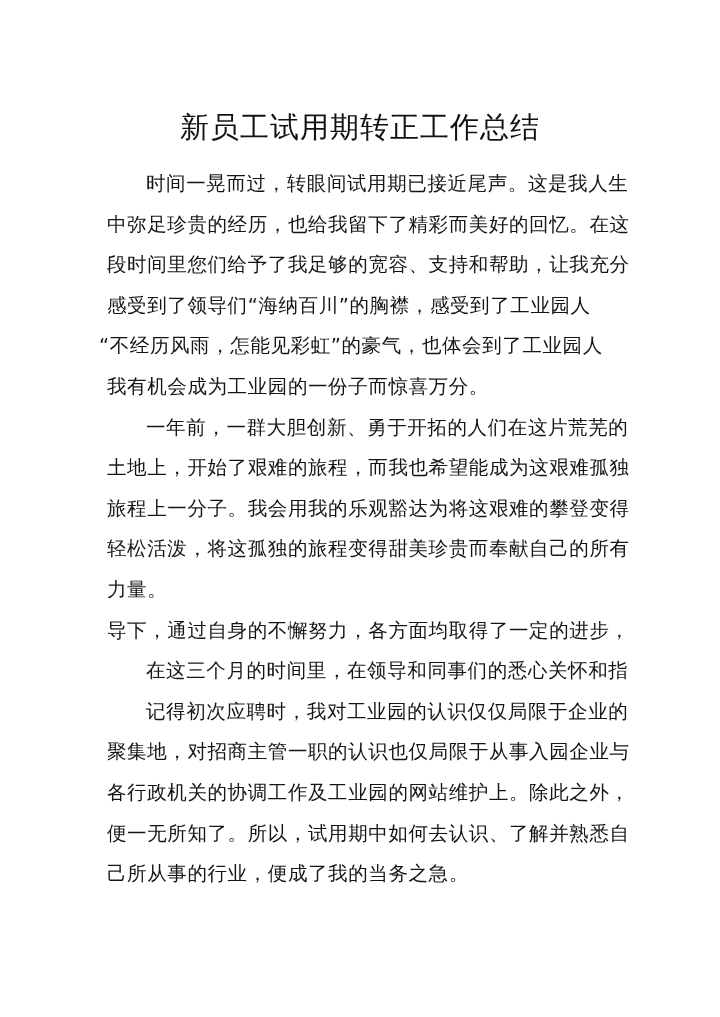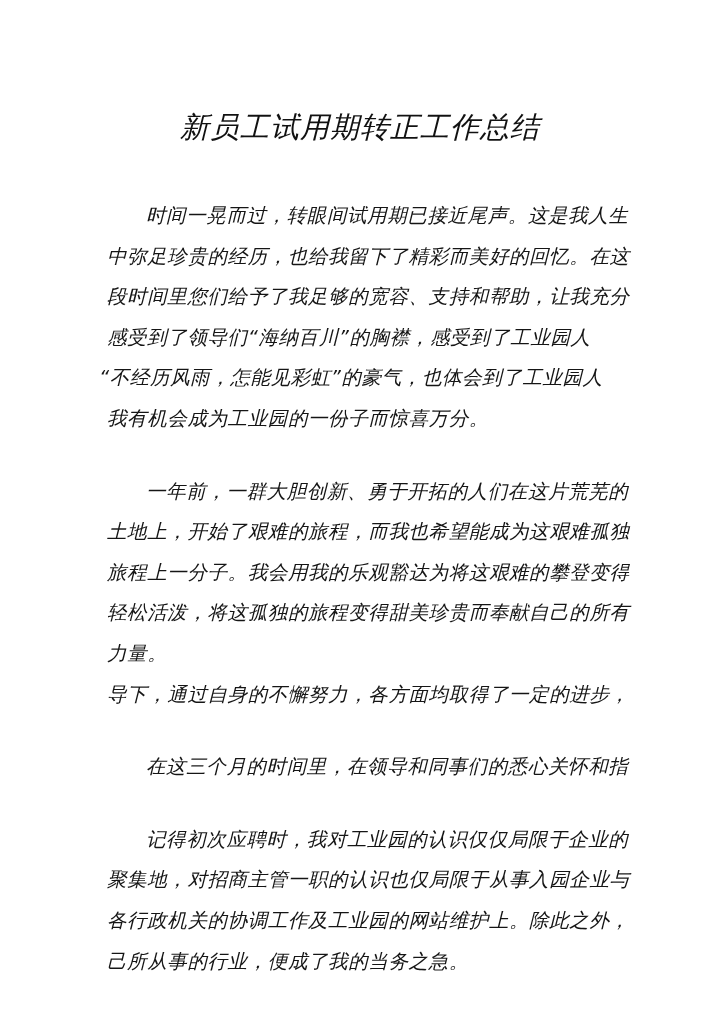--- a/index.html
+++ b/index.html
@@ -15,21 +15,20 @@
       font-family: "DejaVu Sans", "Liberation Sans", sans-serif;
       color: #111111;
     }
     .page {
       position: absolute;
       left: 0;
       top: 0;
       width: 720px;
       height: 1017px;
       background: #ffffff;
-      font-style: italic;
     }
     .title {
       position: absolute;
       left: 0;
       top: 108px;
       width: 720px;
       text-align: center;
       font-family: "DejaVu Serif", "Liberation Serif", serif;
       font-size: 29px;
       letter-spacing: 1px;
@@ -44,21 +43,21 @@
       width: 510px;
     }
     .line {
       height: 40.6px;
       line-height: 40.6px;
       font-size: 19.5px;
       white-space: nowrap;
       color: #151515;
       letter-spacing: 0.6px;
     }
-    .line.indent { padding-left: 39px; margin-top: 32px; }
+    .line.indent { padding-left: 39px; }
   </style>
 </head>
 <body>
 
 <div class="page">
   <h1 class="title">新员工试用期转正工作总结</h1>
 
   <div class="body-text">
 
     <div>
@@ -80,16 +79,17 @@
 
     <div>
       <div class="line">导下，通过自身的不懈努力，各方面均取得了一定的进步，</div>
       <div class="line indent">在这三个月的时间里，在领导和同事们的悉心关怀和指</div>
     </div>
 
     <div>
       <div class="line indent">记得初次应聘时，我对工业园的认识仅仅局限于企业的</div>
       <div class="line">聚集地，对招商主管一职的认识也仅局限于从事入园企业与</div>
       <div class="line">各行政机关的协调工作及工业园的网站维护上。除此之外，</div>
+      <div class="line">便一无所知了。所以，试用期中如何去认识、了解并熟悉自</div>
       <div class="line">己所从事的行业，便成了我的当务之急。</div>
     </div>
   </div>
 </div>
 
 </body></html>

